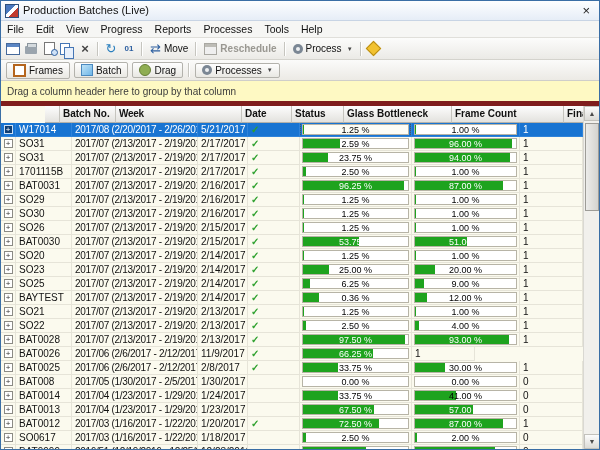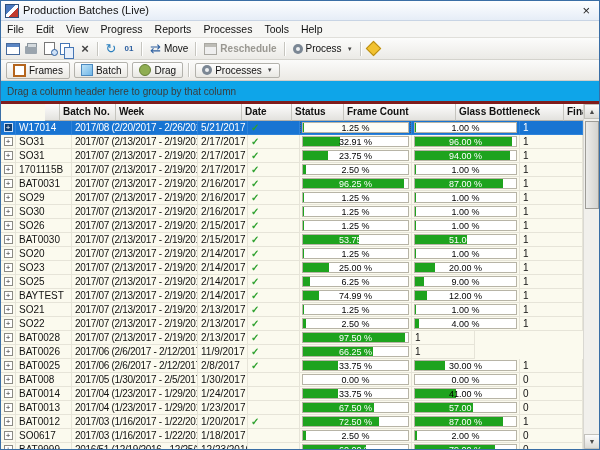--- a/index.html
+++ b/index.html
@@ -46,21 +46,21 @@
   .i-cal::before{content:"";position:absolute;left:0;right:0;top:0;height:3px;background:#bdbcb6;}
   .i-gear{width:10px;height:10px;border-radius:50%;background:#7b8794;position:relative;}
   .i-gear::before{content:"";position:absolute;left:3px;top:3px;width:4px;height:4px;border-radius:50%;background:#eef0f2;}
   .i-tag{width:9px;height:9px;background:#f2c230;border:1px solid #b98c12;transform:rotate(45deg);}
   .btn3d{display:flex;align-items:center;gap:3px;border:1px solid #b3b2ac;border-radius:2px;
     background:linear-gradient(#fefefe,#e9e8e3);padding:1px 6px;margin:0 2px;white-space:nowrap;}
   .i-frames{width:9px;height:9px;border:2px solid #b5651d;background:#fff;}
   .i-glassq{width:10px;height:10px;background:linear-gradient(135deg,#bfe3f7,#6fb6e8);border:1px solid #4a89c0;}
   .i-other{width:10px;height:10px;border-radius:50%;background:#8fae52;border:1px solid #667f36;}
   
-  .group-panel{flex:none;height:20px;background:#0ea5e9;border-bottom:3px solid #7f1d1d;
+  .group-panel{flex:none;height:20px;background:#fef9c3;border-bottom:5px solid #7f1d1d;
     display:flex;align-items:center;padding:0 6px;font-size:10px;color:#3c3c3c;}
   
   .grid-main{flex:1;display:flex;min-height:0;background:#fbfaee;}
   .grid-left{width:582px;flex:none;display:flex;flex-direction:column;min-height:0;}
   .grid-header{flex:none;height:17px;display:flex;margin-left:44px;}
   .hcell{box-sizing:border-box;height:17px;padding:2px 3px;font-size:10px;font-weight:bold;
     background:linear-gradient(#fdfdfd,#e3e2de);border-right:1px solid #c5c4be;border-bottom:1px solid #b2b1ab;
     white-space:nowrap;overflow:hidden;}
   .grid-body{flex:1;overflow:hidden;}
   .row{display:flex;height:14px;background:#fbfaee;}
@@ -183,22 +183,22 @@
   </div>
 
   <div class="grid-main">
     <div class="grid-left">
       <div class="grid-header">
         <div class="hcell col-ind"></div>
         <div class="hcell c-batch">Batch No.</div>
         <div class="hcell c-week">Week</div>
         <div class="hcell c-date">Date</div>
         <div class="hcell c-status">Status</div>
+        <div class="hcell c-glass">Glass Bottleneck</div>
         <div class="hcell c-frame">Frame Count</div>
-        <div class="hcell c-glass">Glass Bottleneck</div>
         <div class="hcell c-final">Finalised</div>
       </div>
       <div class="grid-body">
           <div class="row selected">
     <div class="cell col-ind">
       <span class="exp">+</span>
     </div>
     <div class="cell c-batch"><span>W17014</span></div>
     <div class="cell c-week"><span>2017/08 (2/20/2017 - 2/26/2017)</span></div>
     <div class="cell c-date"><span>5/21/2017</span></div>
@@ -225,21 +225,21 @@
     </div>
     <div class="cell c-batch"><span>SO31</span></div>
     <div class="cell c-week"><span>2017/07 (2/13/2017 - 2/19/2017)</span></div>
     <div class="cell c-date"><span>2/17/2017</span></div>
     <div class="cell c-status">
       <span class="check">✓</span>
     </div>
     <div class="cell c-frame pcell">
       <div class="pbox">
         <div class="pfill" style="width: 35%;"></div>
-        <span class="ptext">32.91 %</span>
+        <span class="ptext">2.59 %</span>
       </div>
     </div>
     <div class="cell c-glass pcell">
       <div class="pbox">
         <div class="pfill" style="width: 96%;"></div>
         <span class="ptext lt">96.00 %</span>
       </div>
     </div>
     <div class="cell c-final"><span>1</span></div>
   </div>
@@ -489,21 +489,21 @@
     </div>
     <div class="cell c-batch"><span>BAYTEST</span></div>
     <div class="cell c-week"><span>2017/07 (2/13/2017 - 2/19/2017)</span></div>
     <div class="cell c-date"><span>2/14/2017</span></div>
     <div class="cell c-status">
       <span class="check">✓</span>
     </div>
     <div class="cell c-frame pcell">
       <div class="pbox">
         <div class="pfill" style="width: 15%;"></div>
-        <span class="ptext">74.99 %</span>
+        <span class="ptext">0.36 %</span>
       </div>
     </div>
     <div class="cell c-glass pcell">
       <div class="pbox">
         <div class="pfill" style="width: 12%;"></div>
         <span class="ptext">12.00 %</span>
       </div>
     </div>
     <div class="cell c-final"><span>1</span></div>
   </div>
@@ -562,20 +562,26 @@
     <div class="cell c-batch"><span>BAT0028</span></div>
     <div class="cell c-week"><span>2017/07 (2/13/2017 - 2/19/2017)</span></div>
     <div class="cell c-date"><span>2/13/2017</span></div>
     <div class="cell c-status">
       <span class="check">✓</span>
     </div>
     <div class="cell c-frame pcell">
       <div class="pbox">
         <div class="pfill" style="width: 97.5%;"></div>
         <span class="ptext lt">97.50 %</span>
+      </div>
+    </div>
+    <div class="cell c-glass pcell">
+      <div class="pbox">
+        <div class="pfill" style="width: 93%;"></div>
+        <span class="ptext lt">93.00 %</span>
       </div>
     </div>
     <div class="cell c-final"><span>1</span></div>
   </div>
           <div class="row">
     <div class="cell col-ind">
       <span class="exp">+</span>
     </div>
     <div class="cell c-batch"><span>BAT0026</span></div>
     <div class="cell c-week"><span>2017/06 (2/6/2017 - 2/12/2017)</span></div>

